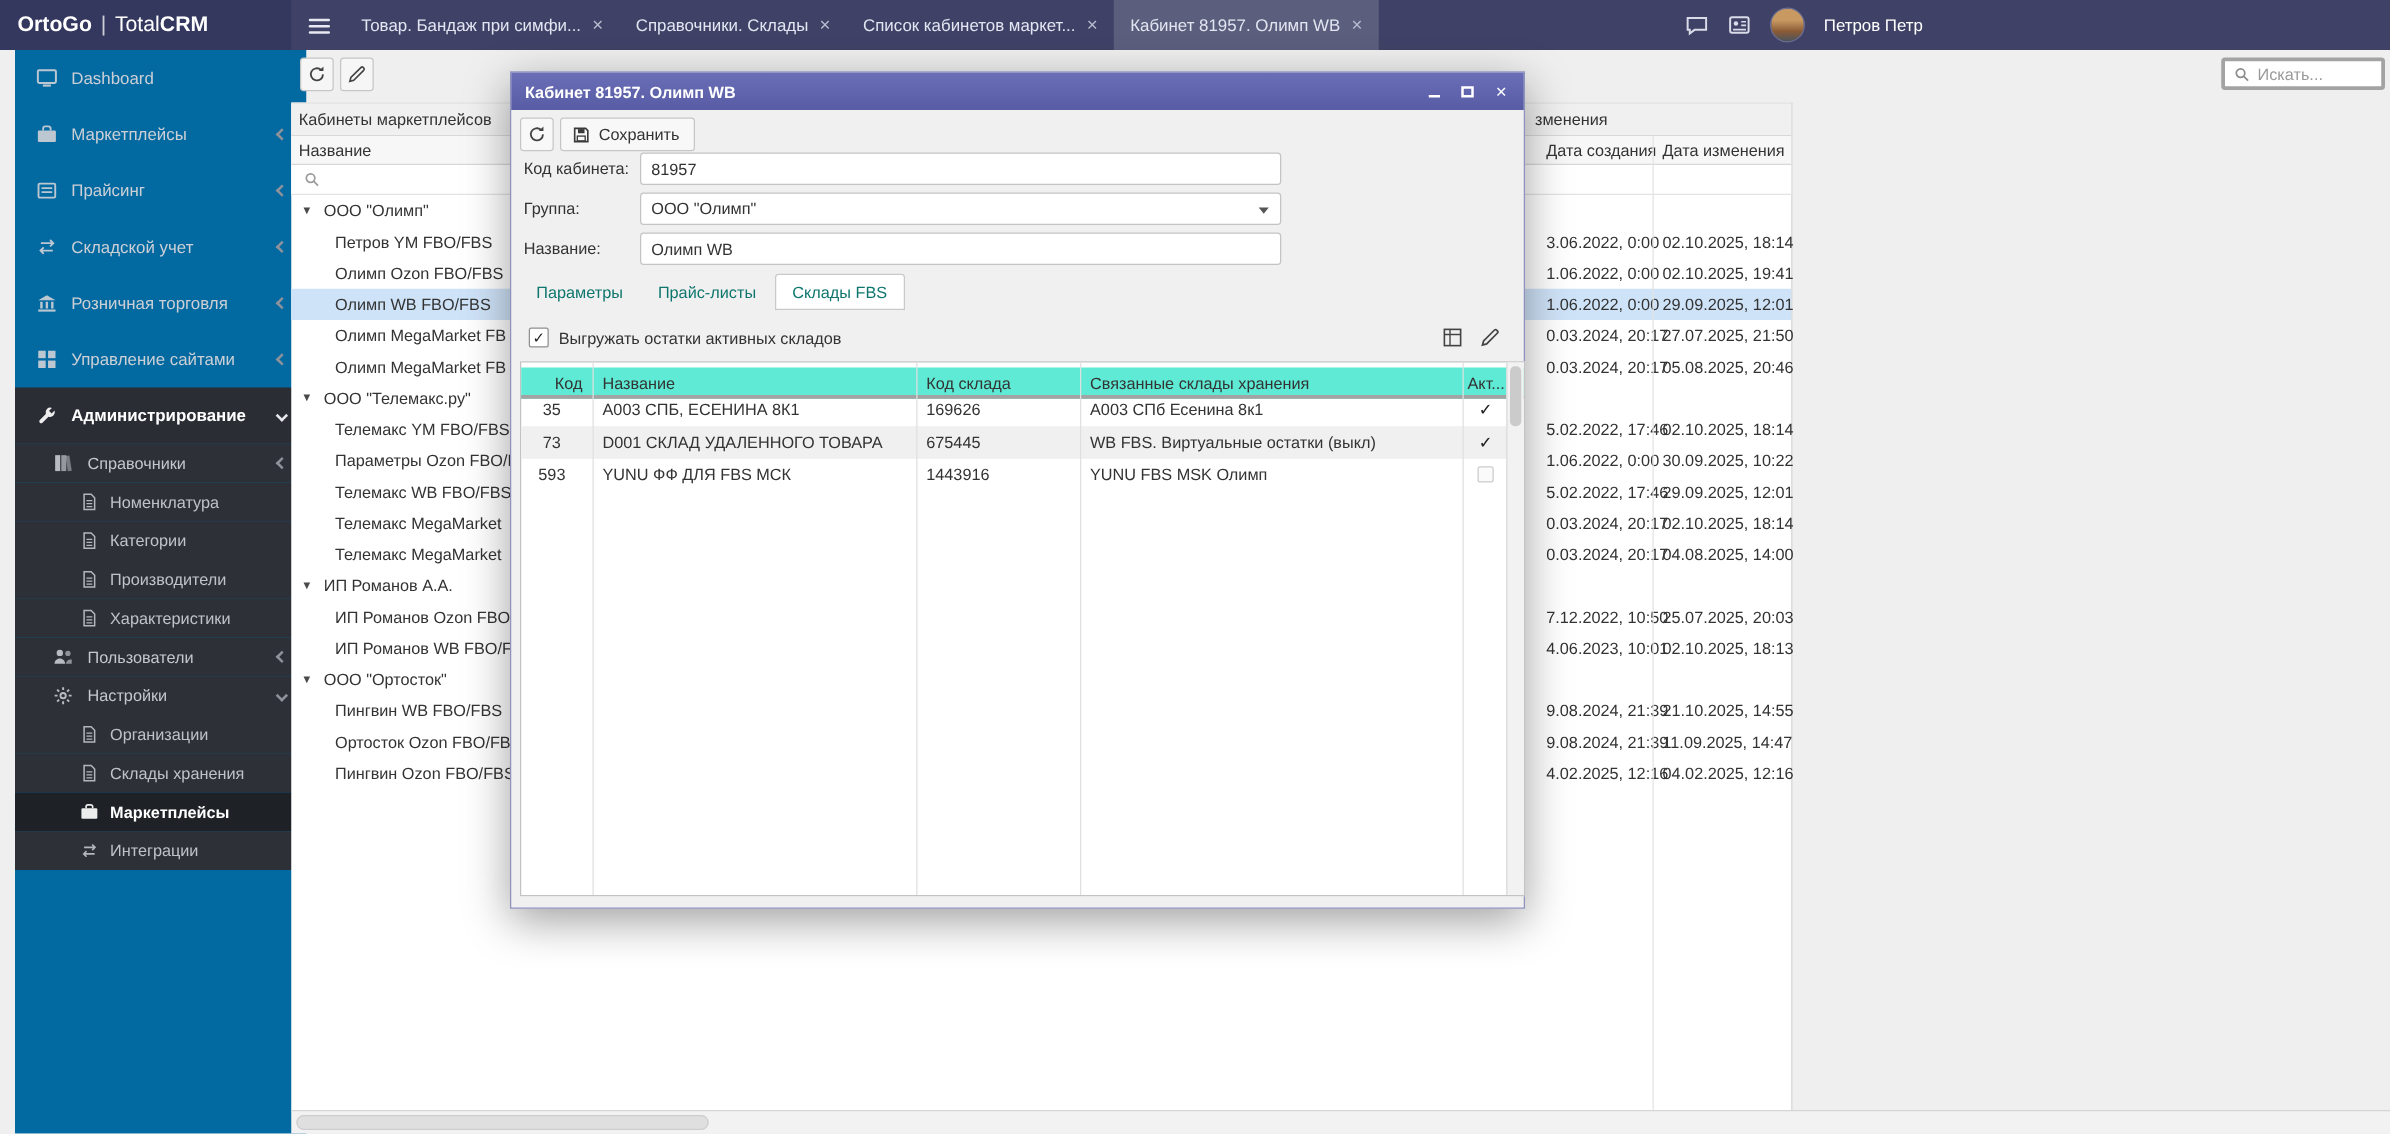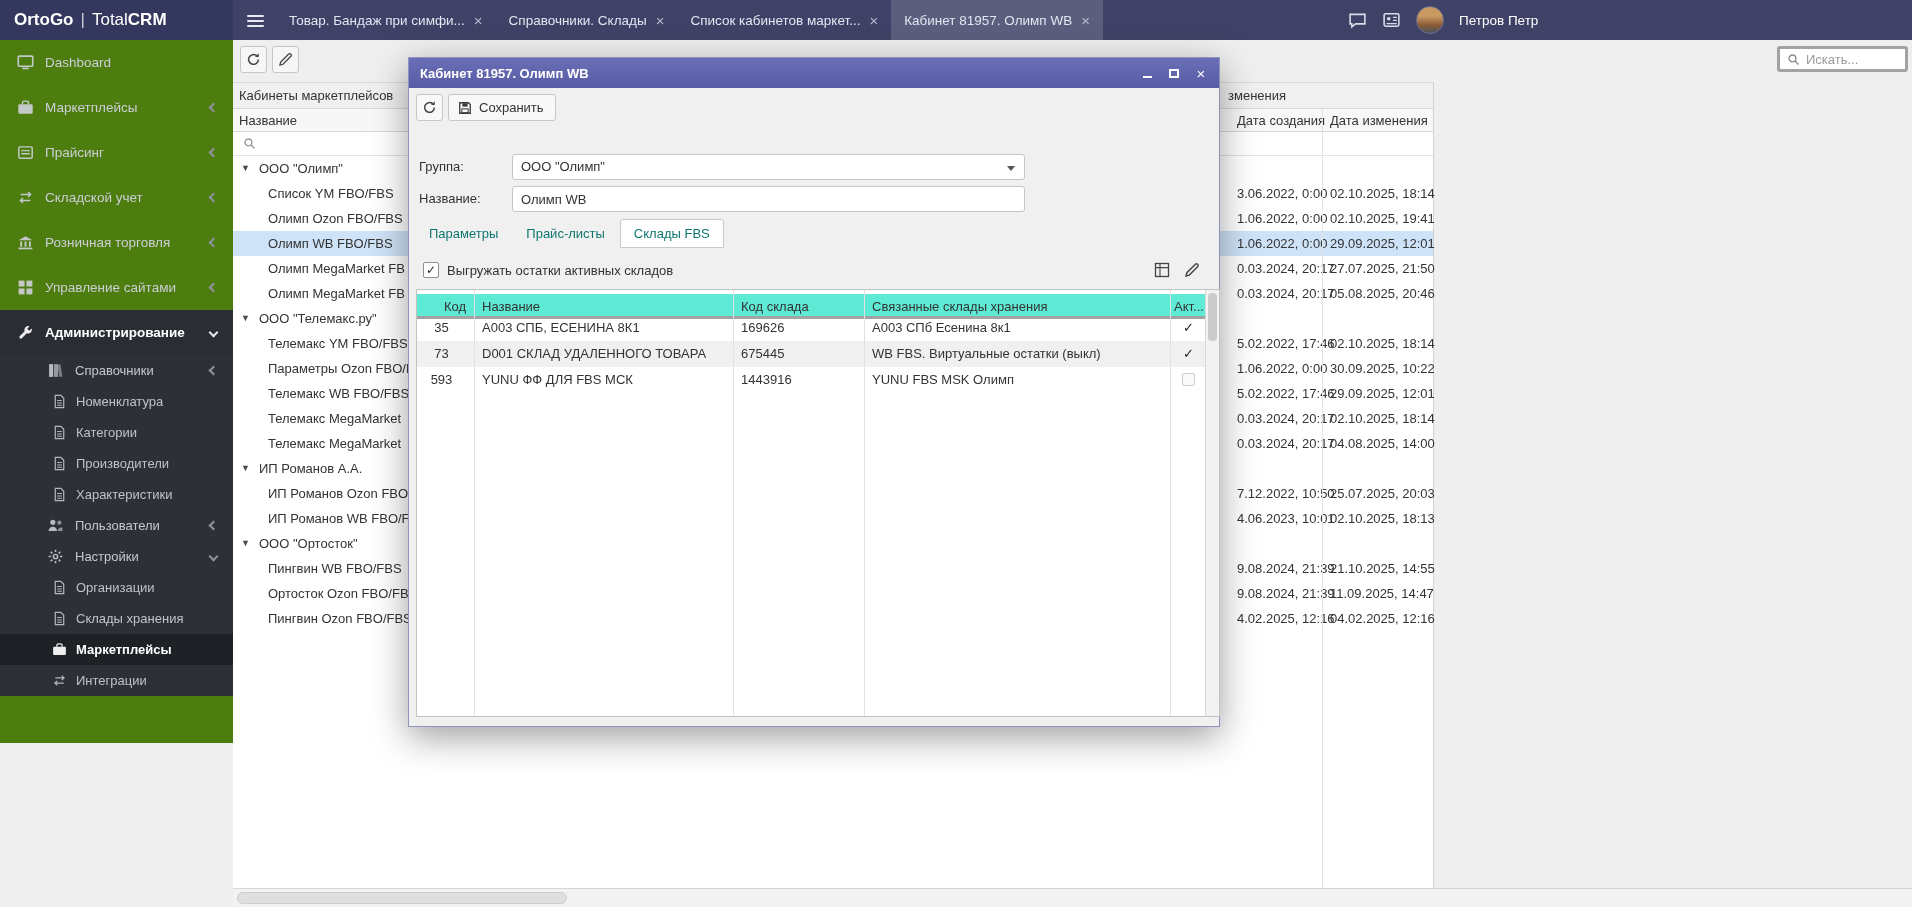--- a/index.html
+++ b/index.html
@@ -24,24 +24,24 @@
   .avatar{width:28px;height:28px;border-radius:50%;background:linear-gradient(#c89a62 35%,#8a5a35 70%,#4a555e);border:1px solid #6b6e92;cursor:pointer}
   .username{color:#fff;font-size:13.5px;cursor:pointer}
 
   
   .quick-search{position:absolute;left:1777px;top:46px;width:131px;height:26px;background:#fff;border:3px solid #a3a3a3;border-radius:3px;display:flex;align-items:center;padding:0 7px;gap:6px}
   .qs-icon{width:13px;height:13px;color:#8d8d8d;flex:none}
   .quick-search input{border:none;outline:none;width:100%;font-size:13px;color:#333;background:transparent;font-family:inherit}
   .quick-search input::placeholder{color:#9a9a9a}
 
   
-  .sidebar{position:absolute;left:0;top:40px;width:233px;height:703px;background:#4d7c0f}
+  .sidebar{position:absolute;left:12px;top:40px;width:233px;height:867px;background:#0369a1}
   .sb-item{position:relative;display:flex;align-items:center;cursor:pointer}
   .lvl0{height:45px;padding-left:17px;color:#ccd0d6;font-size:13.5px}
-  .lvl1{height:31px;padding-left:47px;background:#2d3037;color:#c4c8ce}
+  .lvl1{height:31px;padding-left:30px;background:#2d3037;color:#c4c8ce}
   .lvl2{height:31px;padding-left:52px;background:#2d3037;color:#bfc3c9}
   .sb-item.section-open{background:#2a2d34;color:#fff;font-weight:700}
   .sb-item.active{background:#1e2126;color:#fff;font-weight:700}
   .sb-icon{width:17px;height:17px;margin-right:11px;flex:none;opacity:.92}
   .lvl2 .sb-icon{width:15px;height:15px;margin-right:9px}
   .chev{position:absolute;right:16px;width:7px;height:7px;border-left:2px solid #8d929b;border-bottom:2px solid #8d929b}
   .chev.left{transform:rotate(45deg)}
   .chev.down{transform:rotate(-45deg)}
   .section-open .chev,.sb-item.active .chev{border-color:#e6e8ec}
 
@@ -394,21 +394,21 @@
             <path d="M9.9 9.9l4.2 4.2" stroke="currentColor" stroke-width="1.7"></path>
           </svg>
         </span>
     </div>
     <div id="tree-rows">
         <div class="t-row group">
           <span class="caret">▼</span>
           <span class="glbl">ООО "Олимп"</span>
         </div>
         <div class="t-row">
-          <span class="ilbl">Список YM FBO/FBS</span>
+          <span class="ilbl">Петров YM FBO/FBS</span>
           <span class="dcol d1">3.06.2022, 0:00</span>
           <span class="dcol d2">02.10.2025, 18:14</span>
         </div>
         <div class="t-row">
           <span class="ilbl">Олимп Ozon FBO/FBS</span>
           <span class="dcol d1">1.06.2022, 0:00</span>
           <span class="dcol d2">02.10.2025, 19:41</span>
         </div>
         <div class="t-row selected">
           <span class="ilbl">Олимп WB FBO/FBS</span>
@@ -521,20 +521,24 @@
       <span class="ic" data-icon="save">
           <svg viewBox="0 0 16 16">
             <path d="M2 2h10l2 2v10H2z" fill="none" stroke="currentColor" stroke-width="1.5"></path>
             <rect x="5" y="2.6" width="6" height="3.8" fill="currentColor"></rect>
             <rect x="4.4" y="9" width="7.2" height="4.4" fill="none" stroke="currentColor" stroke-width="1.2"></rect>
           </svg>
         </span>
       <span>Сохранить</span>
     </button>
 
+    <div class="f-row" style="top:64px">
+      <label>Код кабинета:</label>
+      <input class="f-input" value="81957" style="">
+    </div>
     <div class="f-row" style="top:96px">
       <label>Группа:</label>
       <div class="f-select">
         <span>ООО "Олимп"</span>
         <i class="sel-caret"></i>
       </div>
     </div>
     <div class="f-row" style="top:128px">
       <label>Название:</label>
       <input class="f-input" value="Олимп WB" style="">

